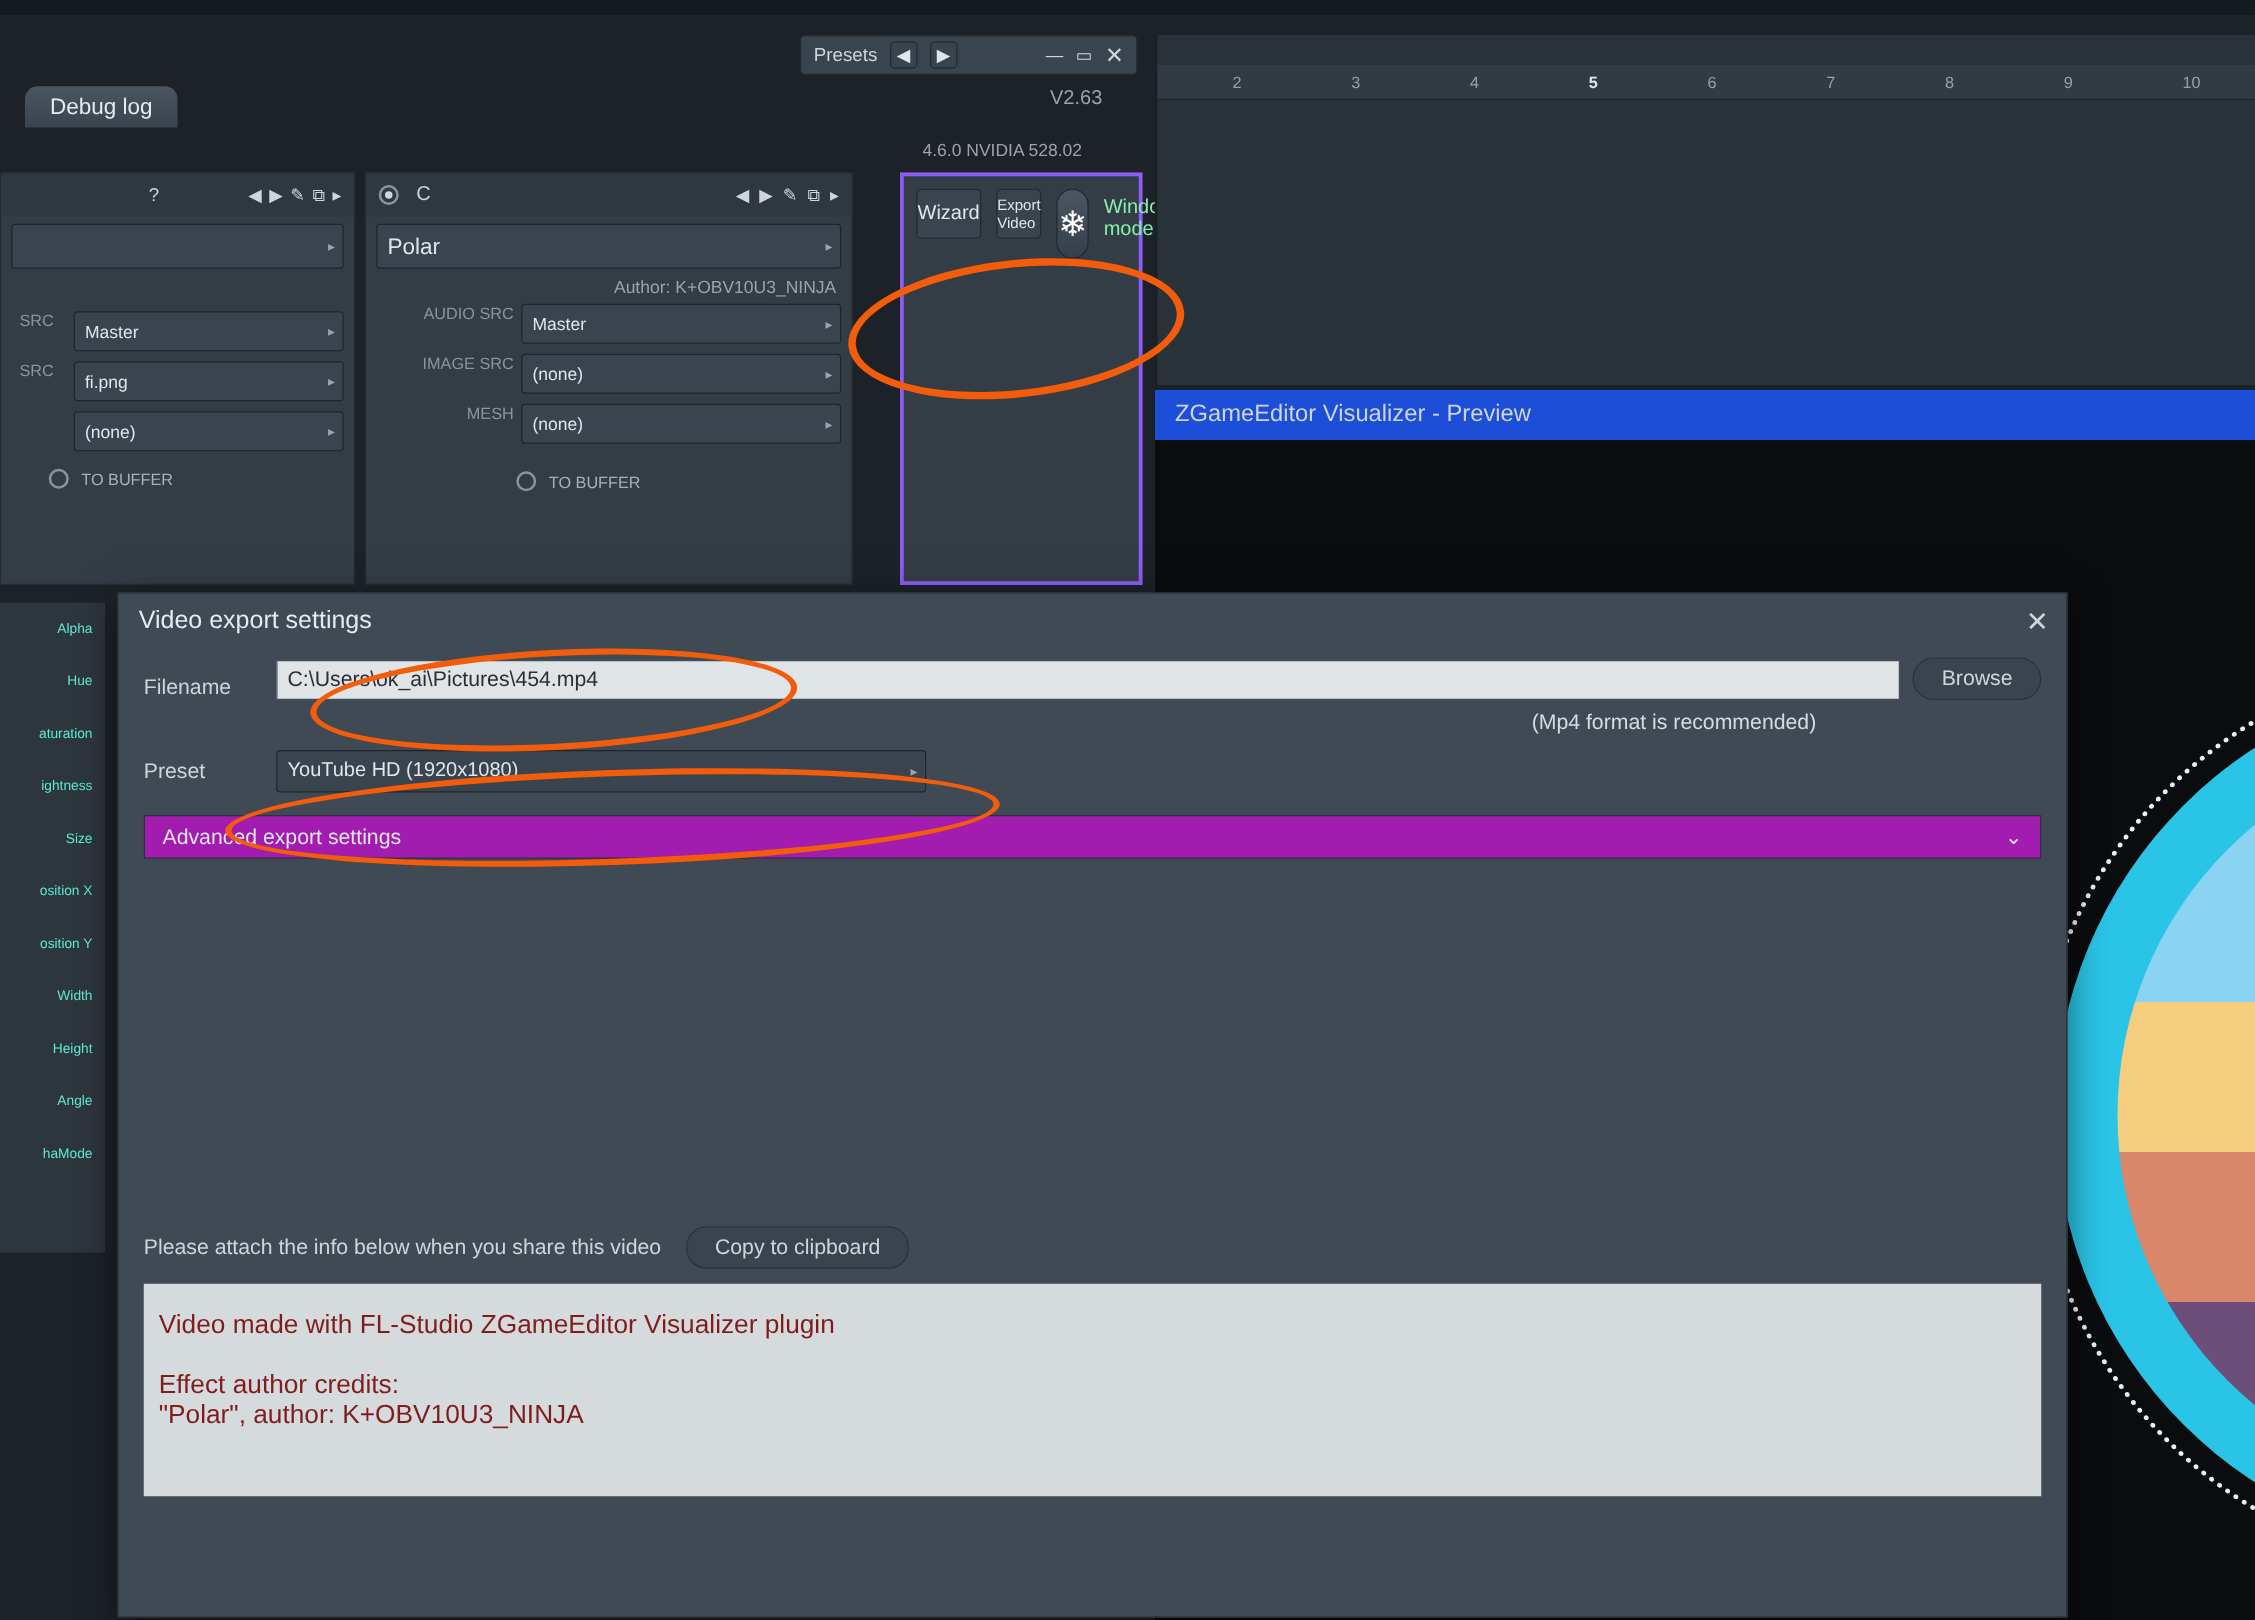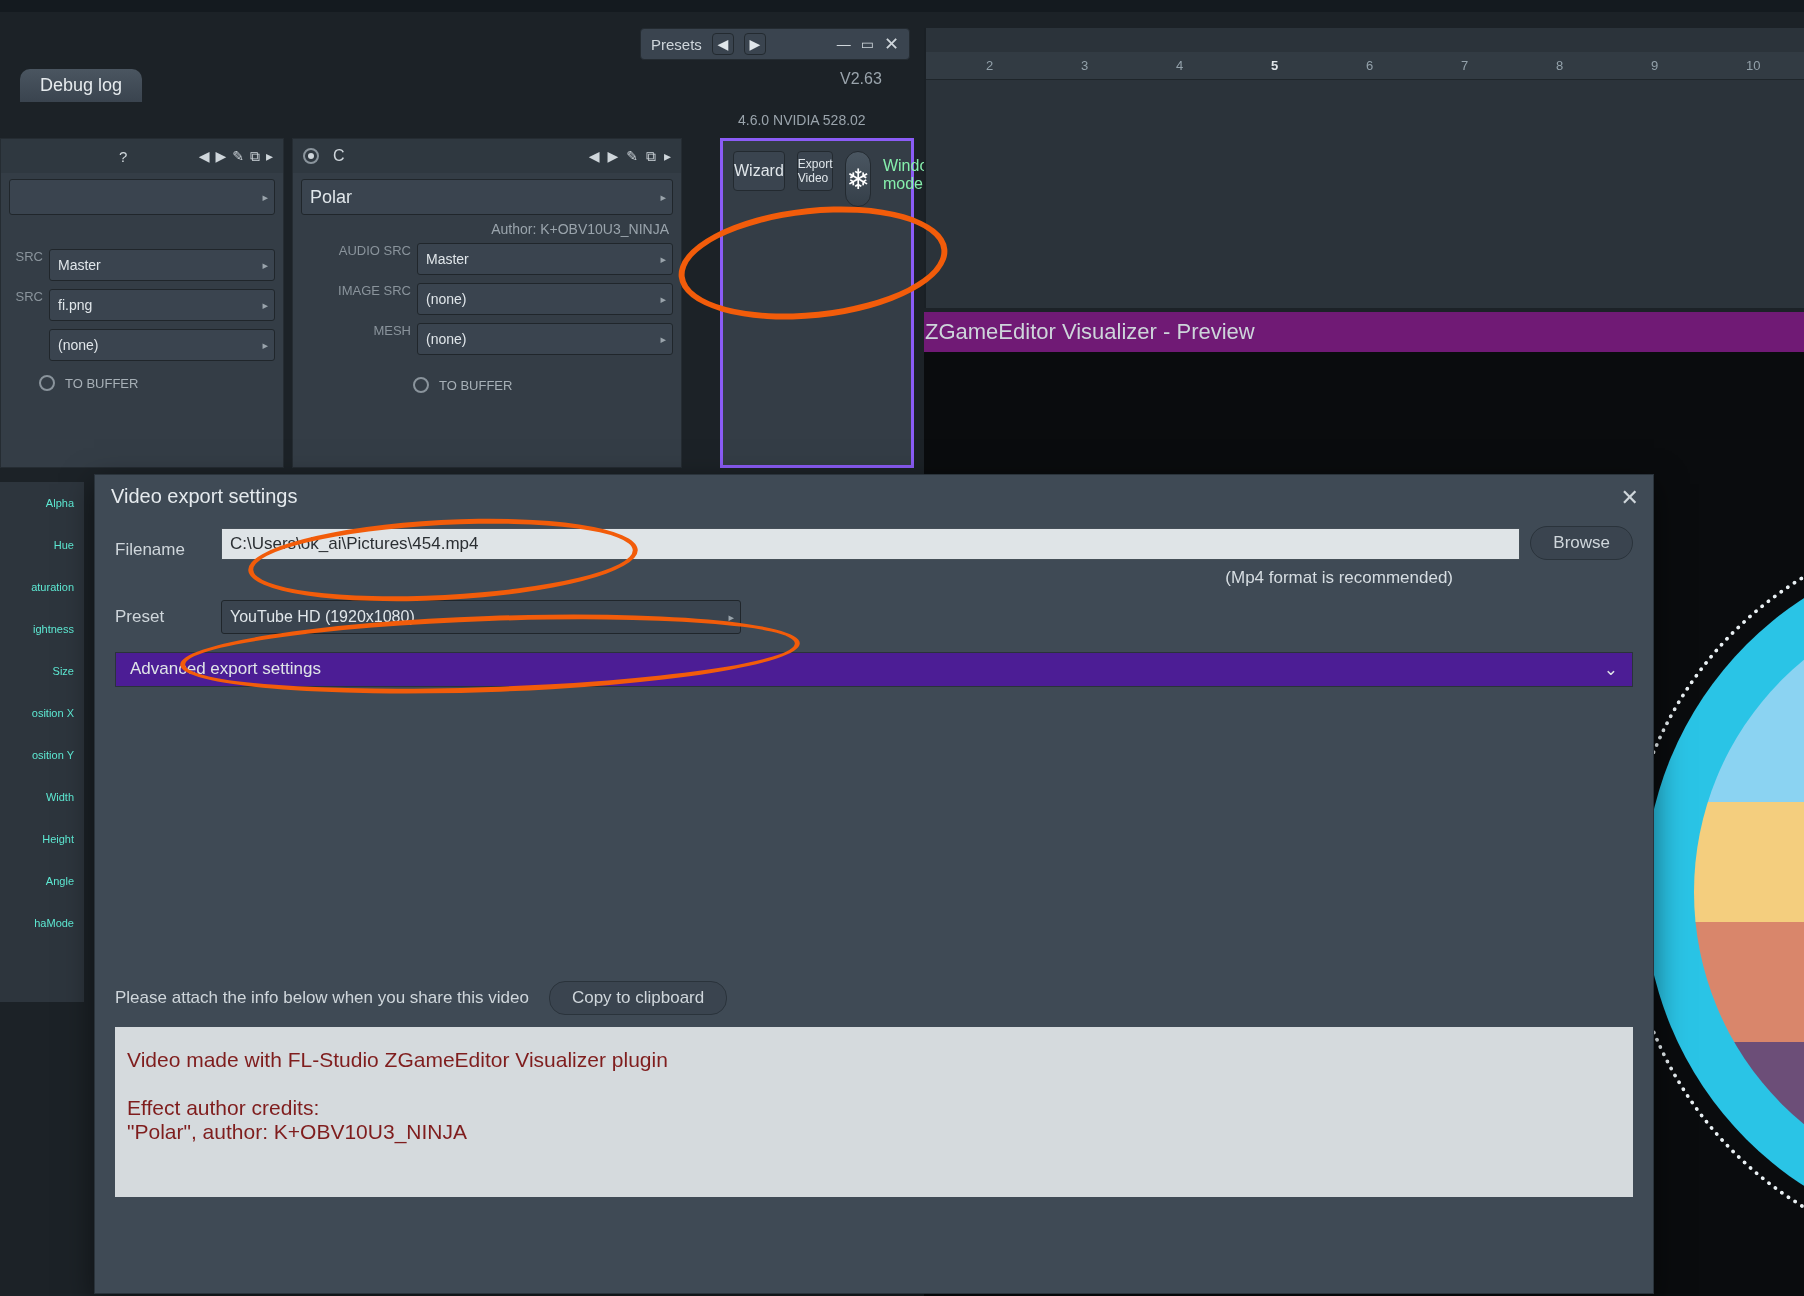--- a/index.html
+++ b/index.html
@@ -31,21 +31,21 @@
   .dlg-title{font-size:20px;color:#e5eaee;padding:10px 16px}
   .dlg-close{position:absolute;top:10px;right:14px;font-size:22px;color:#cfd6db;cursor:pointer}
   .input-text{background:#dfe4e7;border:1px solid #454f58;color:#2b2f33;padding:4px 8px;font-size:17px}
   .info-box{background:#d5dadd;color:#7f1d1d;padding:21px 12px;font-size:21px;white-space:pre-line}
   .pill{background:#3a444f;border:1px solid #2a333b;border-radius:16px;padding:6px 22px;font-size:17px;cursor:pointer}
   
   .snow{font-size:28px;color:#fff}
   
   .disc{position:absolute;border-radius:50%}
   
-  .adv-row{background:#4c1d95;border:1px solid #2a333b;display:flex;justify-content:space-between;padding:6px 14px;font-size:17px;color:#dfe4e7}
+  .adv-row{background:#a21caf;border:1px solid #2a333b;display:flex;align-items:center;justify-content:space-between;padding:6px 14px;font-size:17px;color:#dfe4e7}
 </style>
 </head>
 <body>
 
 <div style="position:absolute;left:0;top:0;width:1804px;height:12px;background:#141a1f"></div>
 
 <div style="position:absolute;left:20px;top:69px">
   <div class="tab"><span>Debug log</span></div>
 </div>
 
@@ -71,21 +71,21 @@
     <span>⧉</span>
     <span>▸</span>
   </div>
 
   <div class="fld" style="margin:6px 8px;height:36px">
       <span class="chev">▸</span>
     </div>
 
   <div style="height:28px"></div>
 
-  <div style="display:grid;grid-template-columns:34px 1fr;gap:6px;padding:0 8px;row-gap:8px">
+  <div style="display:grid;grid-template-columns:34px 1fr;gap:16px;padding:0 8px;row-gap:8px">
     <div class="lbl">SRC</div>
     <div class="fld" style="height:32px">
         <span>Master</span>
         <span class="chev">▸</span>
       </div>
     <div class="lbl">SRC</div>
     <div class="fld" style="height:32px">
         <span>fi.png</span>
         <span class="chev">▸</span>
       </div>
@@ -173,21 +173,21 @@
     <span class="ticknum" style="left:440px">6</span>
     <span class="ticknum" style="left:535px">7</span>
     <span class="ticknum" style="left:630px">8</span>
     <span class="ticknum" style="left:725px">9</span>
     <span class="ticknum" style="left:820px">10</span>
   </div>
 
 </div>
 
 <div style="position:absolute;left:924px;top:312px;width:880px;height:984px;background:#0a0c0e">
-  <div style="height:40px;background:#701a75;display:flex;align-items:center;padding-left:1px;font-size:22px;color:#cdd5da">ZGameEditor Visualizer - Preview</div>
+  <div style="height:40px;background:#1d4ed8;display:flex;align-items:center;padding-left:16px;font-size:19px;color:#cdd5da">ZGameEditor Visualizer - Preview</div>
 
   <div class="disc" style="left:720px;top:230px;width:700px;height:700px;background:#2ac4e6"></div>
   <div class="disc" style="left:770px;top:280px;width:600px;height:600px;background:linear-gradient(#8bd3f2 0 35%,#f4ce7e 35% 55%,#d9866b 55% 75%,#6c4e78 75% 100%)"></div>
 
   <div class="disc" style="left:700px;top:210px;width:740px;height:740px;border:4px dotted #e9f0f3;background:transparent"></div>
 </div>
 
 <div style="position:absolute;left:0;top:482px;width:84px;height:520px;background:#2d353d">
   <div class="slbl">Alpha</div>
   <div class="slbl">Hue</div>

